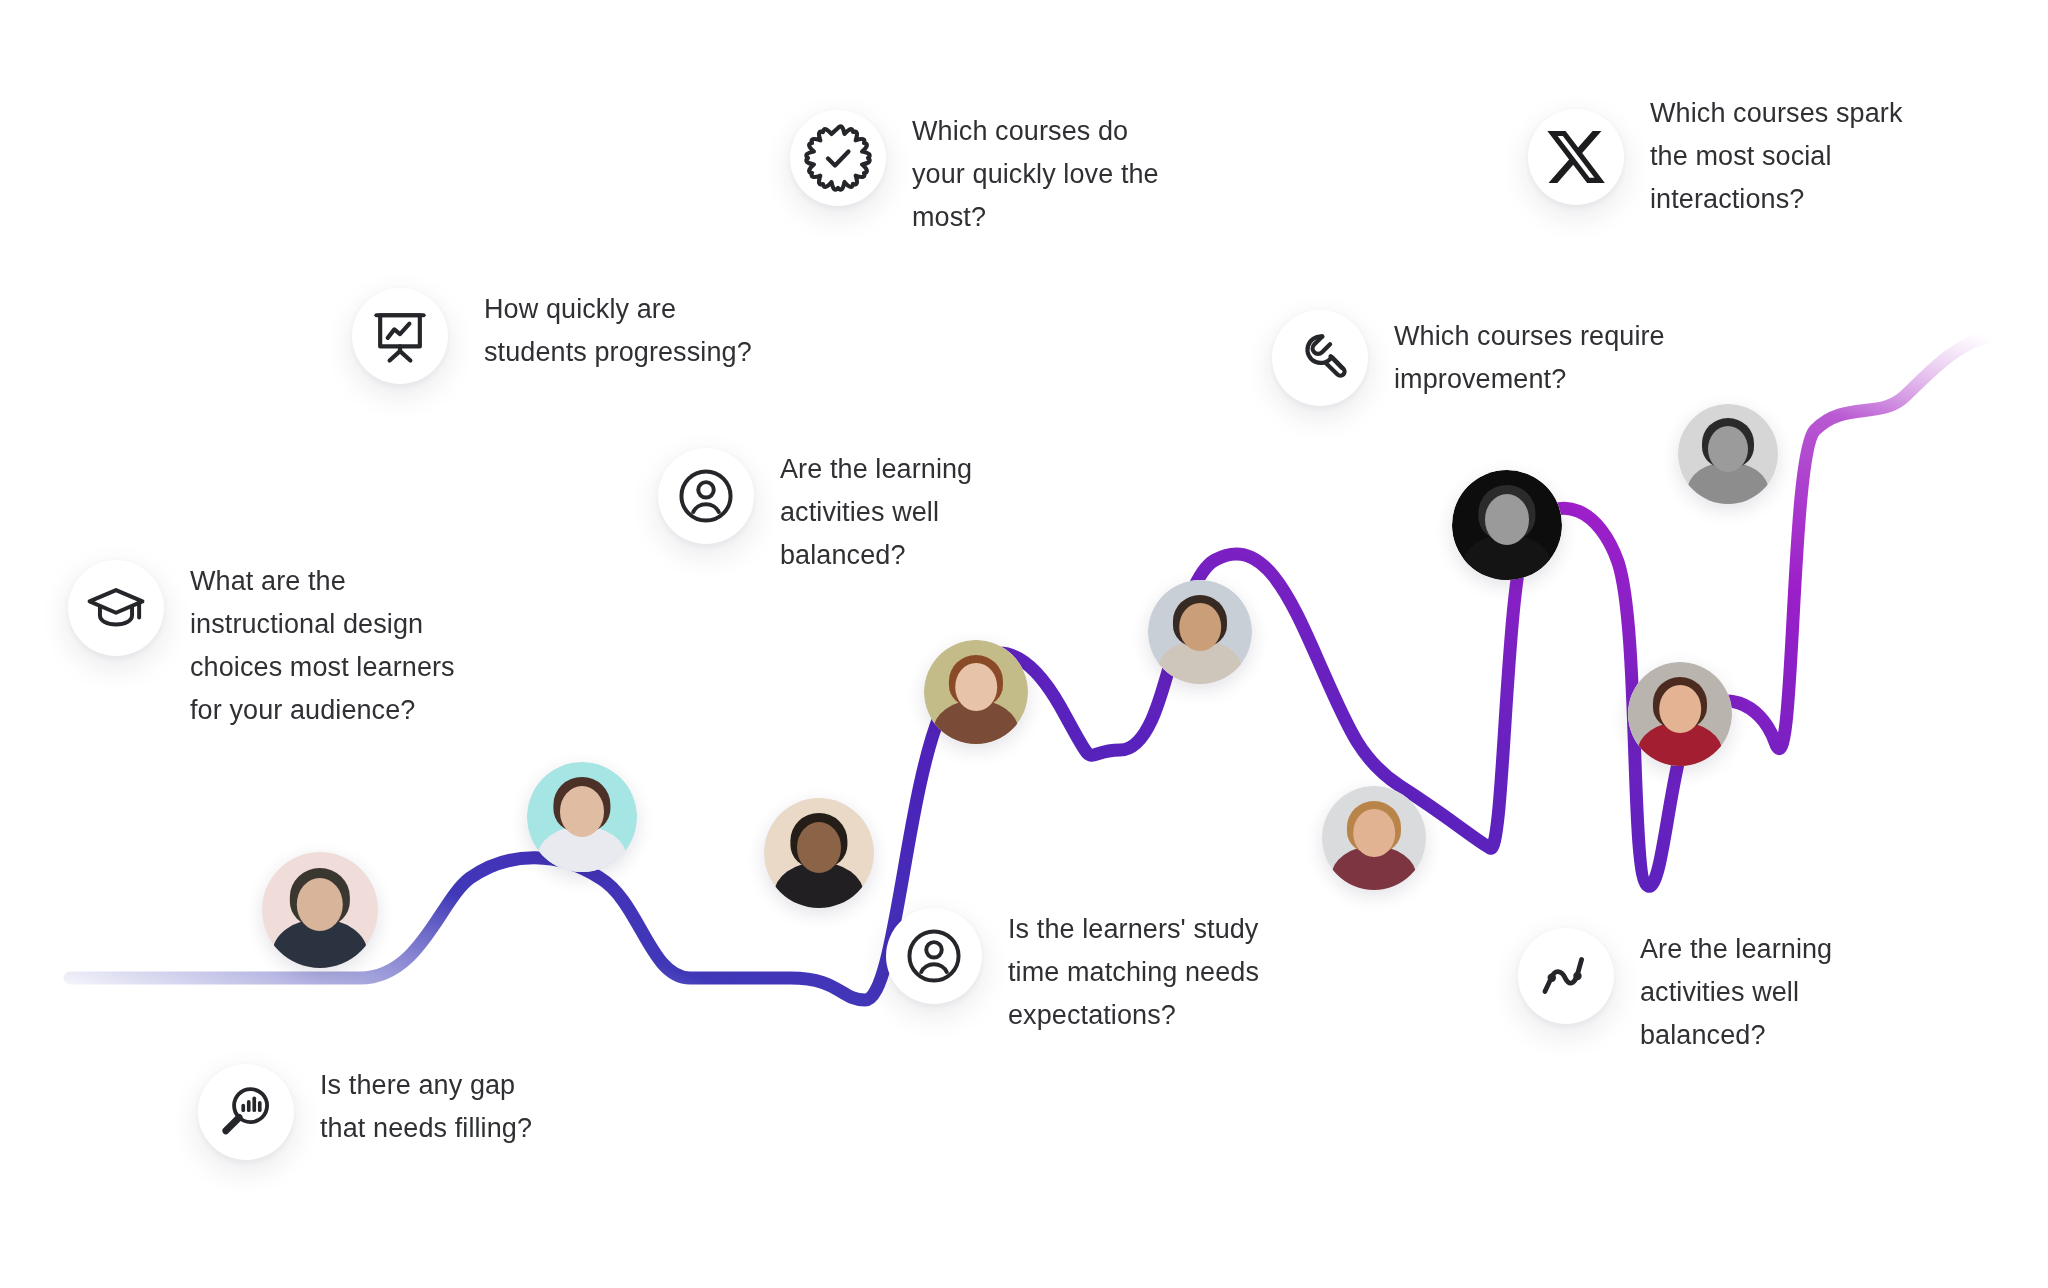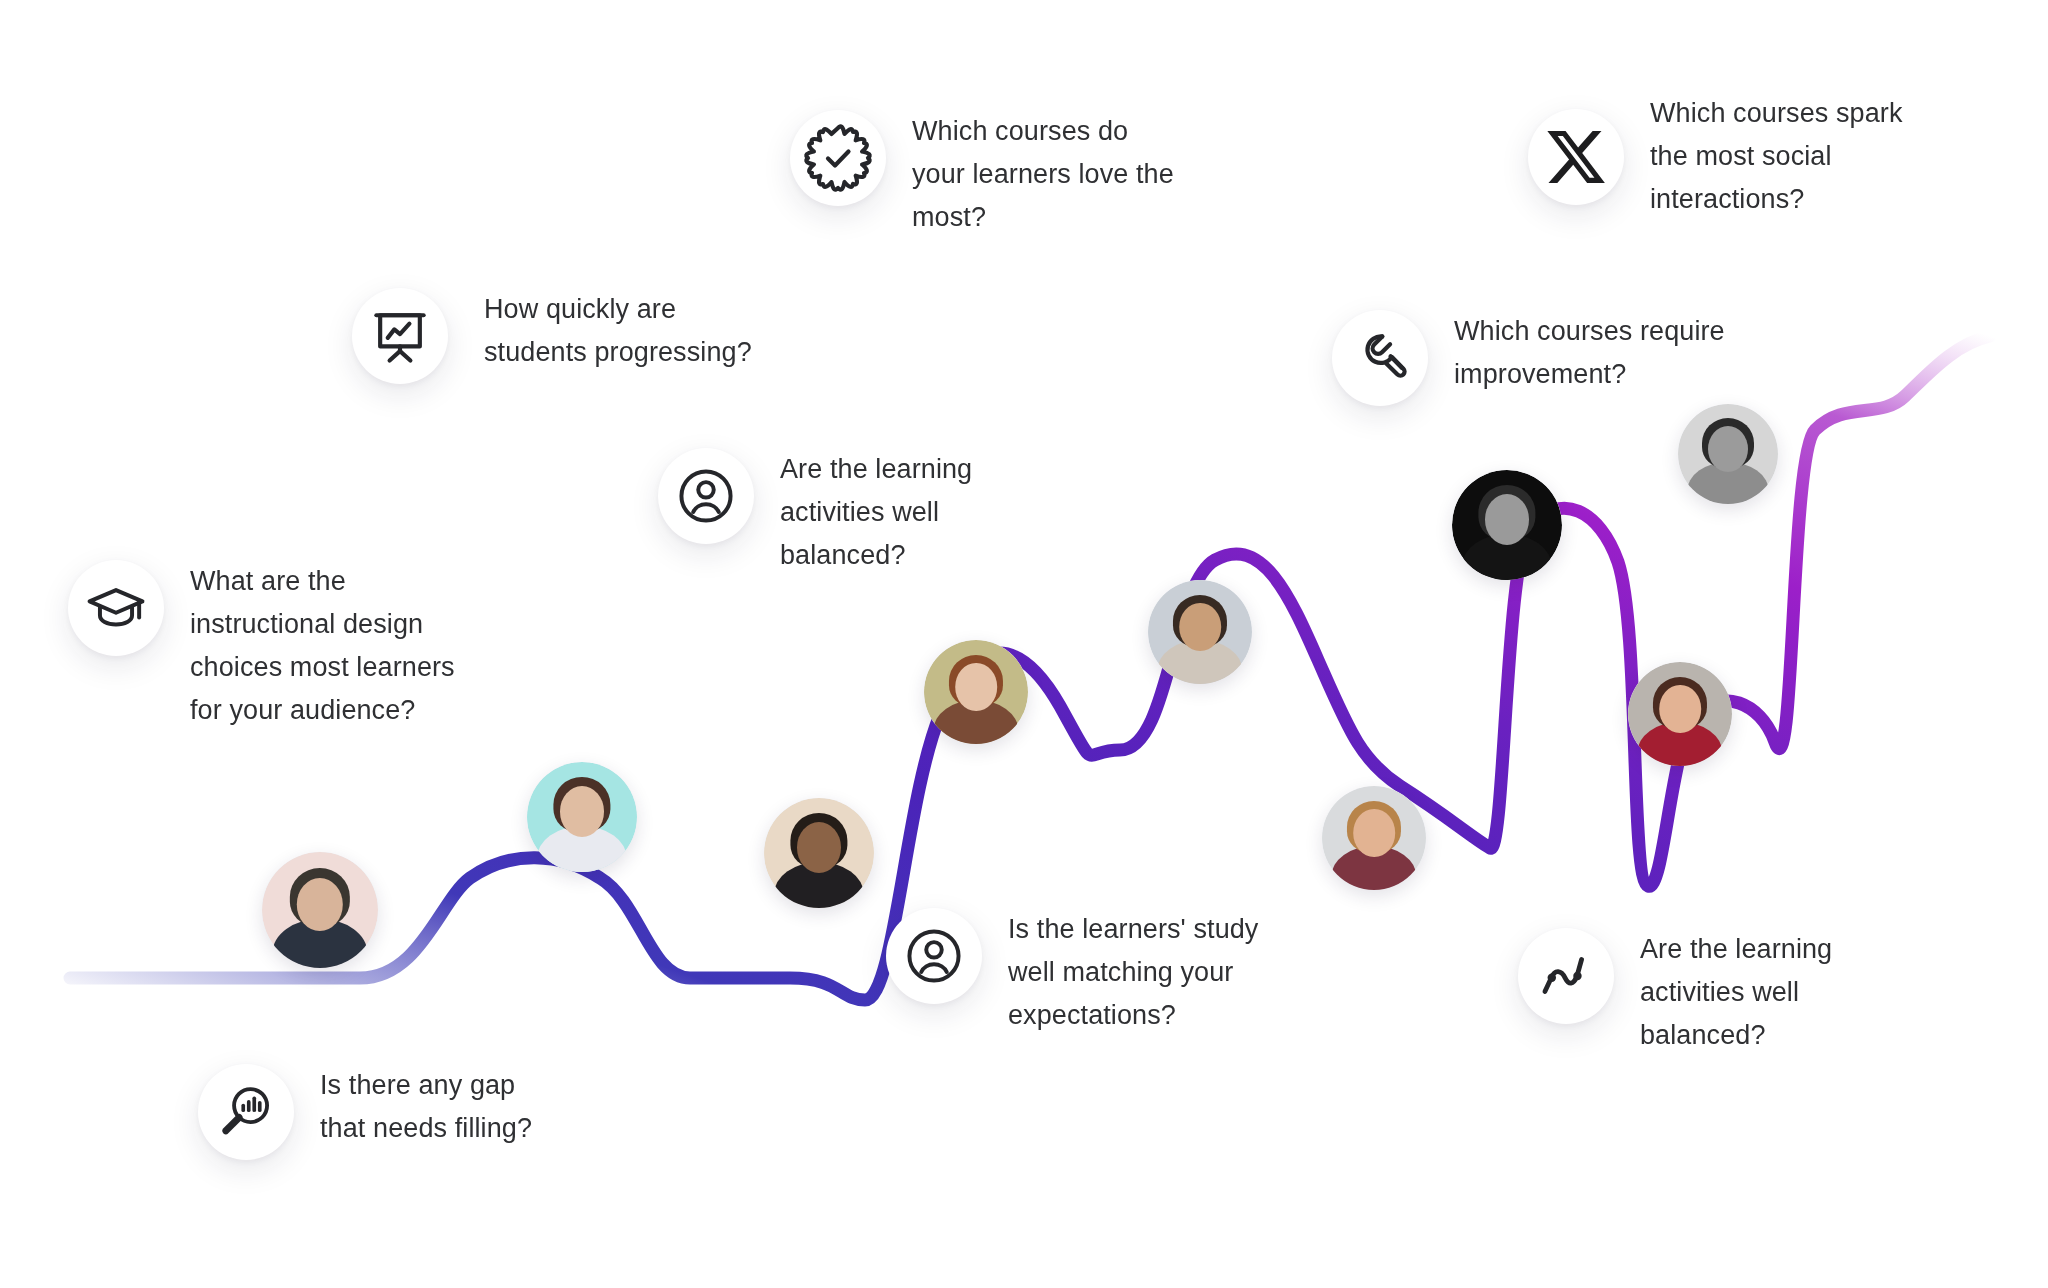--- a/index.html
+++ b/index.html
@@ -178,21 +178,21 @@
 
   <div id="question-host">
       <div class="qblock" style="left: 790px; top: 110px;">
         <div class="qicon">
           <svg width="72" height="72" viewBox="0 0 72 72" fill="none" stroke="#25262a" stroke-width="4.2" stroke-linecap="round" stroke-linejoin="round">
             <path d="M 36.0,6.0 Q 40.2,0.8 42.5,11.9 Q 50.0,3.4 51.0,10.0 Q 57.2,7.6 53.7,18.3 Q 64.4,14.8 62.0,21.0 Q 68.6,22.0 60.1,29.5 Q 71.2,31.8 66.0,36.0 Q 71.2,40.2 60.1,42.5 Q 68.6,50.0 62.0,51.0 Q 64.4,57.2 53.7,53.7 Q 57.2,64.4 51.0,62.0 Q 50.0,68.6 42.5,60.1 Q 40.2,71.2 36.0,66.0 Q 31.8,71.2 29.5,60.1 Q 22.0,68.6 21.0,62.0 Q 14.8,64.4 18.3,53.7 Q 7.6,57.2 10.0,51.0 Q 3.4,50.0 11.9,42.5 Q 0.8,40.2 6.0,36.0 Q 0.8,31.8 11.9,29.5 Q 3.4,22.0 10.0,21.0 Q 7.6,14.8 18.3,18.3 Q 14.8,7.6 21.0,10.0 Q 22.0,3.4 29.5,11.9 Z"></path>
             <polyline points="26,36.5 33,43.5 46.5,29.5"></polyline>
           </svg>
         </div>
         <div class="qtext" style="width: 300px;">Which courses do
-your learners love the
+your quickly love the
 most?</div>
       </div>
       <div class="qblock" style="left: 1528px; top: 92px; align-items: center;">
         <div class="qicon">
           <svg width="64" height="64" viewBox="0 0 24 24" fill="#1d1d1f">
             <path d="M18.244 2.25h3.308l-7.227 8.26 8.502 11.24H16.17l-5.214-6.817L4.99 21.75H1.68l7.73-8.835L1.254 2.25H8.08l4.713 6.231zm-1.161 17.52h1.833L7.084 4.126H5.117z"></path>
           </svg>
         </div>
         <div class="qtext" style="width: 300px;">Which courses spark
 the most social
@@ -205,21 +205,21 @@
             <rect x="15" y="14" width="42" height="33"></rect>
             <polyline points="23,38 30,29 36,34 46,23"></polyline>
             <line x1="36" y1="47" x2="36" y2="52"></line>
             <line x1="36" y1="52" x2="25" y2="62"></line>
             <line x1="36" y1="52" x2="47" y2="62"></line>
           </svg>
         </div>
         <div class="qtext" style="width: 320px; margin-left: 36px;">How quickly are
 students progressing?</div>
       </div>
-      <div class="qblock" style="left: 1332px; top: 310px;">
+      <div class="qblock" style="left: 1272px; top: 310px; align-items: center;">
         <div class="qicon">
           <svg width="66" height="66" viewBox="0 0 72 72" fill="none" stroke="#25262a" stroke-width="4.6" stroke-linecap="round" stroke-linejoin="round">
             <path d="M38.5 12.5 a14.5 14.5 0 1 0 10.5 22.3 l12.5 12.8 a4.5 4.5 0 0 1 -6.4 6.4 l-12.8 -12.5"></path>
             <path d="M38.5 12.5 l-8.8 8.8 a6 6 0 0 0 8.5 8.5 l8.8 -8.8"></path>
             <line x1="47.5" y1="34" x2="60" y2="47"></line>
           </svg>
         </div>
         <div class="qtext" style="width: 320px;">Which courses require
 improvement?</div>
       </div>
@@ -250,21 +250,21 @@
       </div>
       <div class="qblock" style="left: 886px; top: 908px;">
         <div class="qicon">
           <svg width="68" height="68" viewBox="0 0 72 72" fill="none" stroke="#25262a" stroke-width="4.2" stroke-linecap="round" stroke-linejoin="round">
             <circle cx="36" cy="36" r="26"></circle>
             <circle cx="36" cy="29.5" r="8.2"></circle>
             <path d="M22.5 53 a14.5 13 0 0 1 27 0"></path>
           </svg>
         </div>
         <div class="qtext" style="width: 300px;">Is the learners' study
-well matching your
+time matching needs
 expectations?</div>
       </div>
       <div class="qblock" style="left: 1518px; top: 928px;">
         <div class="qicon">
           <svg width="66" height="66" viewBox="0 0 72 72" fill="none" stroke="#25262a" stroke-width="5.2" stroke-linecap="round" stroke-linejoin="round">
             <path d="M13 53 L20 38 C24 28 31 30 35 38 C39 46 44 46 48 36 L53 18"></path>
             <circle cx="20.5" cy="38" r="4.6" fill="#25262a" stroke="none"></circle>
             <circle cx="48.5" cy="36" r="4.6" fill="#25262a" stroke="none"></circle>
           </svg>
         </div>

